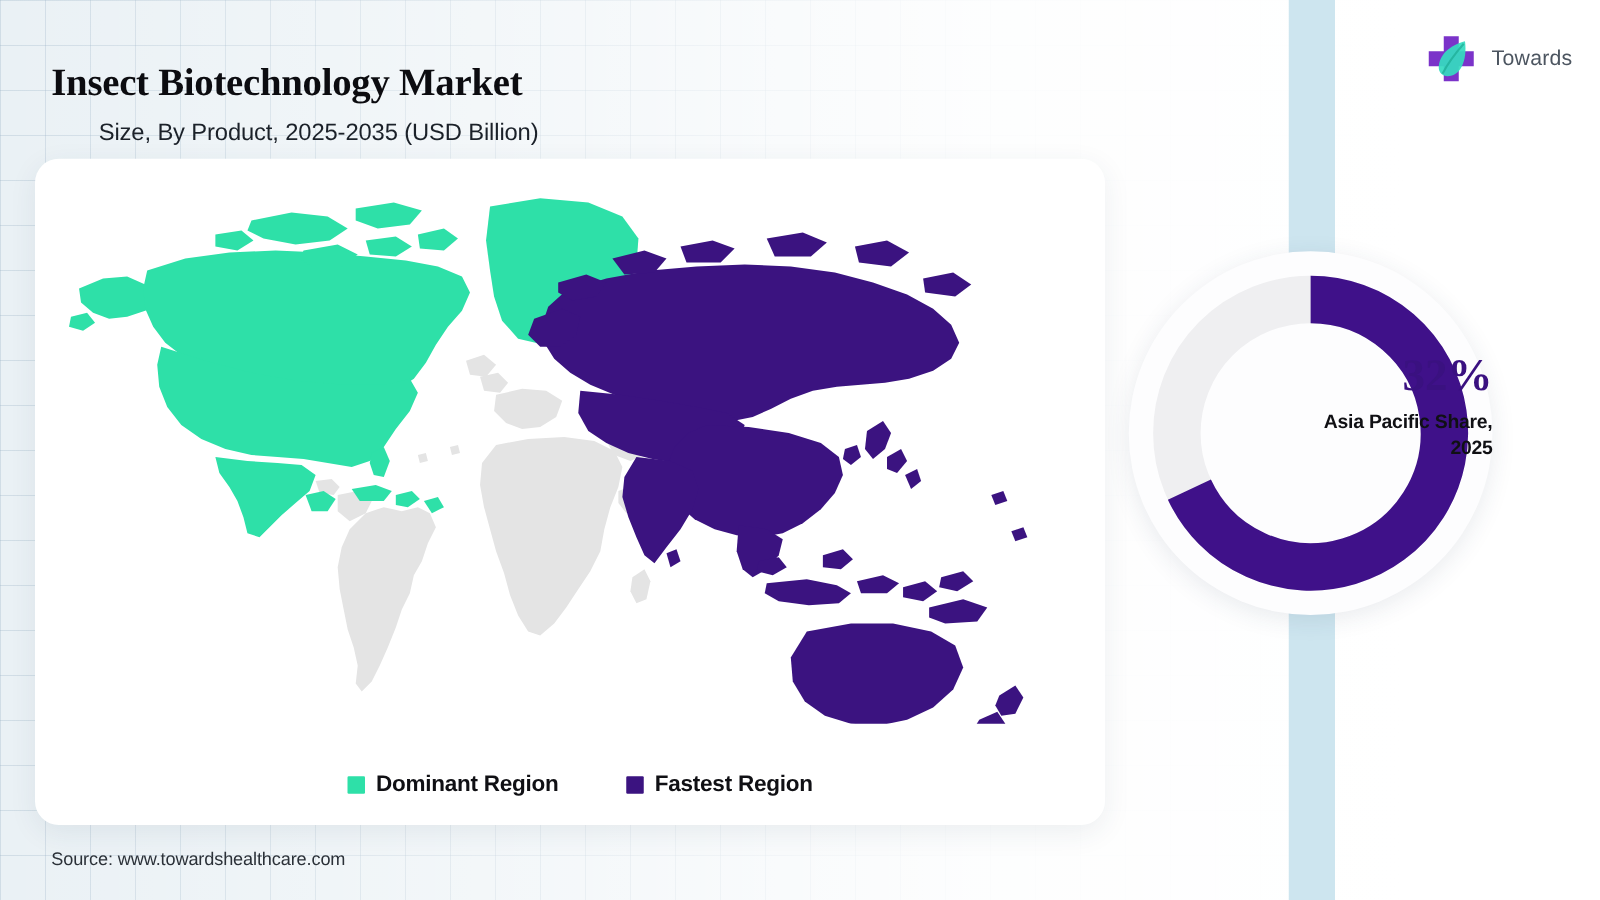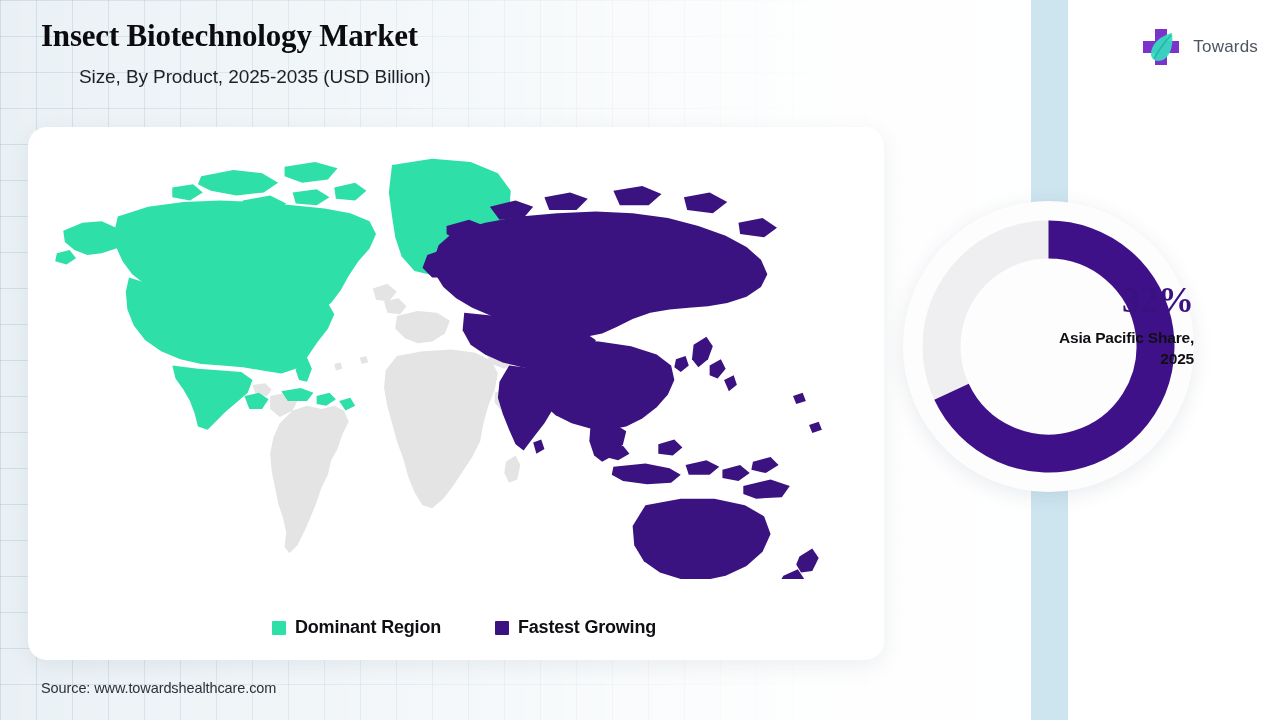--- a/index.html
+++ b/index.html
@@ -23,21 +23,21 @@
   
   #accent-band {
     position:absolute;
     left:1031px; top:0;
     width:37px; height:720px;
     background:#cde5ef;
     z-index:1;
   }
 
   
-  #header { position:absolute; left:41px; top:18px; z-index:5; }
+  #header { position:absolute; left:41px; top:48px; z-index:5; }
   #title {
     font-family:"Liberation Serif", serif;
     font-size:31px; font-weight:700;
     color:#0c0c10; letter-spacing:-0.2px;
     line-height:1.15;
   }
   #subtitle {
     margin-top:12px;
     font-size:19px; font-weight:400;
     color:#1b2129;
@@ -278,21 +278,21 @@
       </g>
     </svg>
 
     <div id="legend">
       <div class="legend-item">
         <span class="swatch" style="background:#2ee0a8"></span>
         <span class="legend-label">Dominant Region</span>
       </div>
       <div class="legend-item">
         <span class="swatch" style="background:#3b1380"></span>
-        <span class="legend-label">Fastest Growing</span>
+        <span class="legend-label">Fastest Region</span>
       </div>
     </div>
   </div>
 
   <div id="donut-wrap">
     <div id="donut-plate"></div>
     <svg id="donut-svg" viewBox="0 0 291 291">
       <circle cx="145.5" cy="145.5" r="107" fill="none" stroke="#efeff1" stroke-width="38"></circle>
       <path id="donut-arc" d="M 145.5 38.5 A 107 107 0 1 1 48.52506678707846 190.72015400625486" fill="none" stroke="#3f1189" stroke-width="38"></path>
     </svg>

